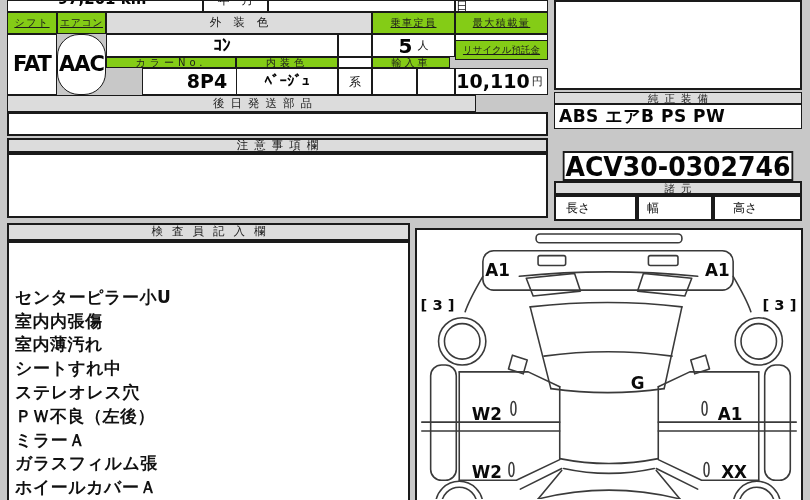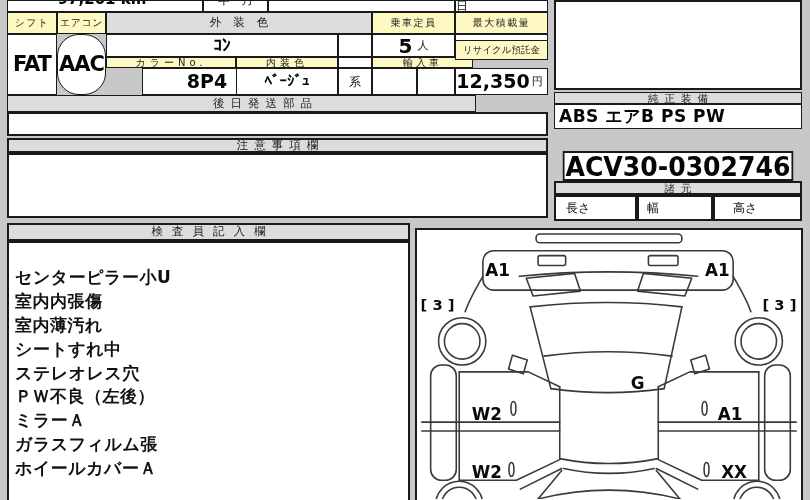--- a/index.html
+++ b/index.html
@@ -9,27 +9,27 @@
     font-family:"DejaVu Sans","Liberation Sans",sans-serif;
     color:#111;
   }
   .c{
     position:absolute;background:#fff;border:1px solid #1a1a1a;box-sizing:border-box;
     display:flex;align-items:center;justify-content:center;overflow:hidden;
     font-size:12px;line-height:1;
   }
   .b2{border-width:2px;}
   .band{background:#dcdcdc;font-size:11.5px;letter-spacing:6px;text-indent:6px;color:#1c1c1c;}
-  .bandsm{background:#fef9c3;font-size:10px;letter-spacing:1.5px;color:#1c1c1c;}
+  .bandsm{background:#84cc16;font-size:10px;letter-spacing:1.5px;color:#1c1c1c;text-decoration:underline;}
   .v{font-weight:bold;color:#050505;}
   .right{justify-content:center;}
   .left{justify-content:flex-start;}
   .clip span{display:block;margin-top:-13px;}
   .unit{font-size:11px;font-weight:normal;margin-left:5px;}
-  .list{flex-direction:column;align-items:flex-start;justify-content:center;padding:4px 0 0 6px;}
+  .list{flex-direction:column;align-items:flex-start;justify-content:flex-end;padding:4px 0 0 6px;}
   .list div{font-size:17px;font-weight:bold;line-height:23.8px;white-space:nowrap;letter-spacing:0.5px;}
   .chassis{font-size:27px;letter-spacing:0px;transform:scaleX(0.93);}
   .dims{font-size:12px;}
   svg text{font-family:"DejaVu Sans","Liberation Sans",sans-serif;font-weight:bold;fill:#0a0a0a;}
 </style>
 </head>
 <body>
 
 <div class="sheet">
 
@@ -58,30 +58,30 @@
       <span class="v" style="font-size:20px;">5</span>
       <span class="unit">人</span>
     </div>
   <div class="c right" style="left:455px;top:34px;width:93px;height:23px;padding-right:5px;font-size:11px;">
       <span>kg</span>
     </div>
 
   <div class="c bandsm" style="left:106px;top:57px;width:130px;height:11px;letter-spacing:4px;">カラーNo.</div>
   <div class="c bandsm" style="left:236px;top:57px;width:102px;height:11px;letter-spacing:4px;">内装色</div>
   <div class="c" style="left:338px;top:57px;width:34px;height:11px;"></div>
-  <div class="c bandsm" style="left:372px;top:57px;width:101px;height:11px;letter-spacing:3px;">輸入車</div>
+  <div class="c bandsm" style="left:372px;top:57px;width:78px;height:11px;letter-spacing:3px;">輸入車</div>
   <div class="c bandsm" style="left:455px;top:40px;width:93px;height:20px;font-size:9.5px;letter-spacing:0;">リサイクル預託金</div>
 
   <div class="c v" style="left:106px;top:68px;width:130px;height:27px;font-size:19px;margin-left:36px;">8P4</div>
   <div class="c v" style="left:236px;top:68px;width:102px;height:27px;font-size:15px;">ﾍﾞｰｼﾞｭ</div>
   <div class="c" style="left:338px;top:68px;width:34px;height:27px;font-size:12px;">系</div>
   <div class="c" style="left:372px;top:68px;width:45px;height:27px;"></div>
   <div class="c" style="left:417px;top:68px;width:38px;height:27px;"></div>
   <div class="c right" style="left:455px;top:68px;width:93px;height:27px;padding-right:4px;">
-      <span class="v" style="font-size:19px;">12,350</span>
+      <span class="v" style="font-size:19px;">10,110</span>
       <span class="unit" style="margin-left:2px;">円</span>
     </div>
 
   <div class="c band" style="left:7px;top:95px;width:469px;height:17px;padding-left:42px;">後日発送部品</div>
   <div class="c b2" style="left:7px;top:112px;width:541px;height:24px;"></div>
 
   <div class="c band b2" style="left:7px;top:138px;width:541px;height:15px;">注意事項欄</div>
   <div class="c b2" style="left:7px;top:153px;width:541px;height:65px;"></div>
 
   <div class="c band b2" style="left:7px;top:223px;width:403px;height:18px;letter-spacing:9px;text-indent:9px;">検査員記入欄</div>

